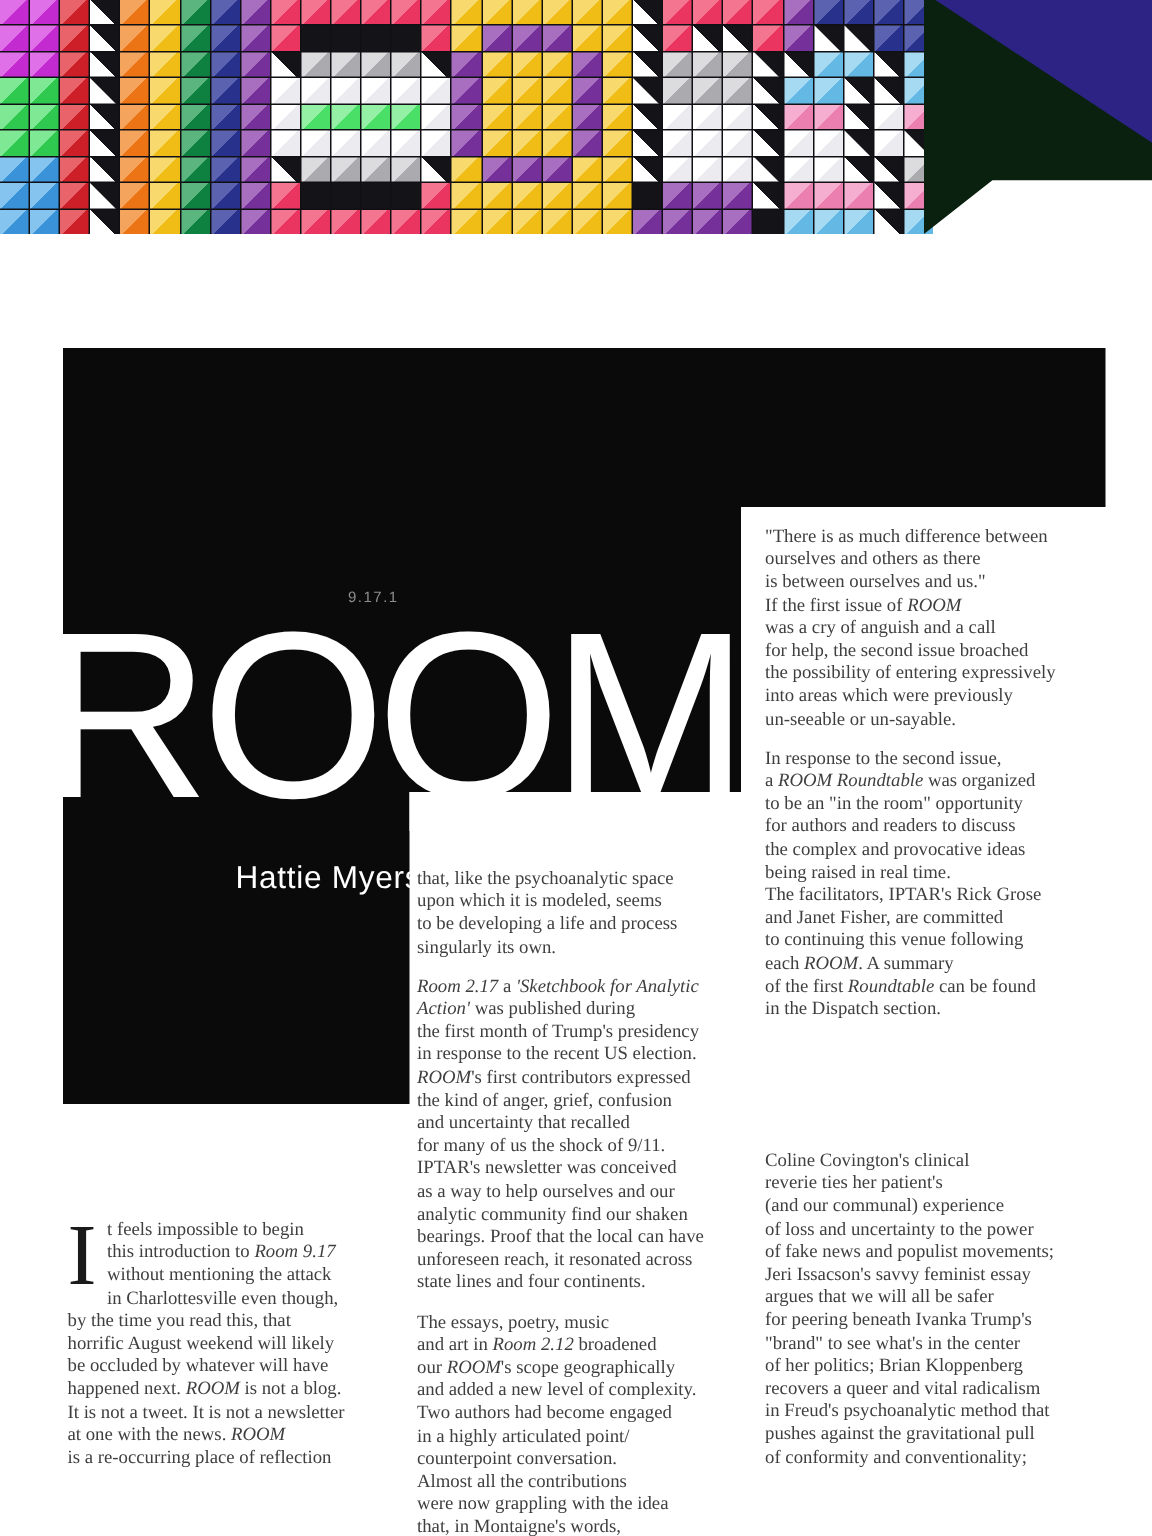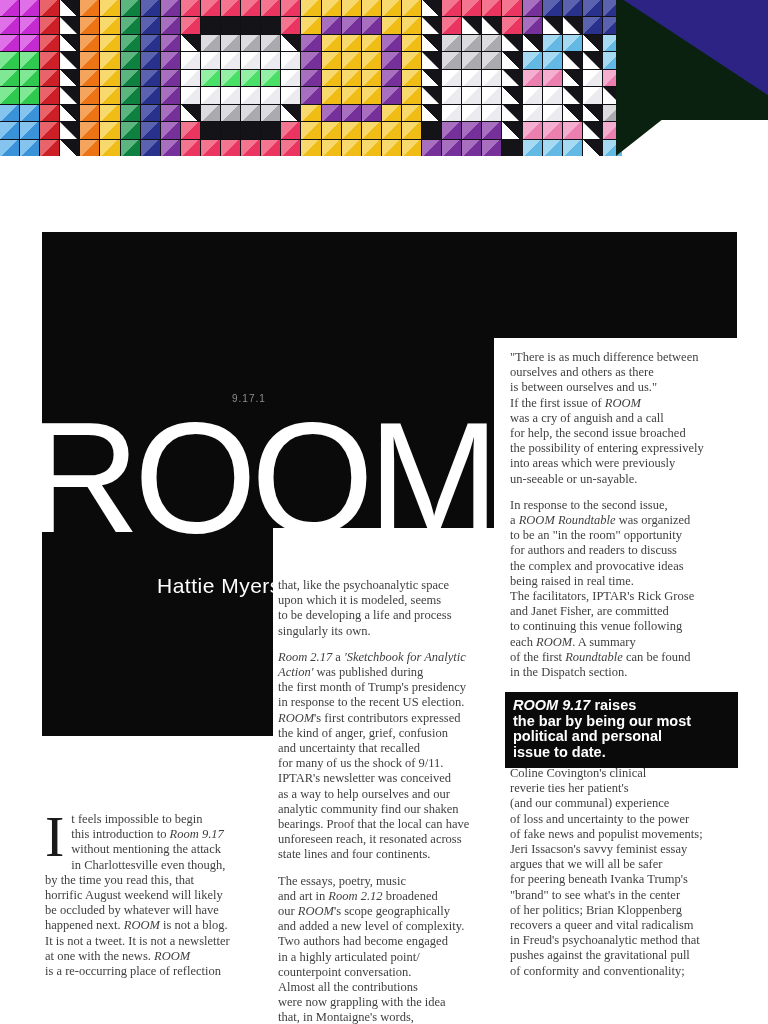--- a/index.html
+++ b/index.html
@@ -357,19 +357,18 @@
       <p>that, like the psychoanalytic space<br>upon which it is modeled, seems<br>to be developing a life and process<br>singularly its own.</p>
       <p><i>Room 2.17</i> a <i>'Sketchbook for Analytic</i><br><i>Action'</i> was published during<br>the first month of Trump's presidency<br>in response to the recent US election.<br><i>ROOM</i>'s first contributors expressed<br>the kind of anger, grief, confusion<br>and uncertainty that recalled<br>for many of us the shock of 9/11.<br>IPTAR's newsletter was conceived<br>as a way to help ourselves and our<br>analytic community find our shaken<br>bearings. Proof that the local can have<br>unforeseen reach, it resonated across<br>state lines and four continents.</p>
       <p>The essays, poetry, music<br>and art in <i>Room 2.12</i> broadened<br>our <i>ROOM</i>'s scope geographically<br>and added a new level of complexity.<br>Two authors had become engaged<br>in a highly articulated point/<br>counterpoint conversation.<br>Almost all the contributions<br>were now grappling with the idea<br>that, in Montaigne's words,</p>
     </div>
 
   <div class="col col-3">
       <p>"There is as much difference between<br>ourselves and others as there<br>is between ourselves and us."<br>If the first issue of <i>ROOM</i><br>was a cry of anguish and a call<br>for help, the second issue broached<br>the possibility of entering expressively<br>into areas which were previously<br>un-seeable or un-sayable.</p>
       <p>In response to the second issue,<br>a <i>ROOM Roundtable</i> was organized<br>to be an "in the room" opportunity<br>for authors and readers to discuss<br>the complex and provocative ideas<br>being raised in real time.<br>The facilitators, IPTAR's Rick Grose<br>and Janet Fisher, are committed<br>to continuing this venue following<br>each <i>ROOM</i>. A summary<br>of the first <i>Roundtable</i> can be found<br>in the Dispatch section.</p>
     </div>
 
-  <div class="callout"><i>ROOM 9.17</i> raises<br>the bar by being our most<br>political and personal<br>issue to date.</div>
 
   <div class="col col-3-after">
       <p>Coline Covington's clinical<br>reverie ties her patient's<br>(and our communal) experience<br>of loss and uncertainty to the power<br>of fake news and populist movements;<br>Jeri Issacson's  savvy feminist essay<br>argues that we will all be safer<br>for peering beneath Ivanka Trump's<br>"brand" to see what's in the center<br>of her politics; Brian Kloppenberg<br>recovers a queer and vital radicalism<br>in Freud's psychoanalytic method that<br>pushes against the gravitational pull<br>of conformity and conventionality;</p>
     </div>
 
 </div>
 
 </body></html>

